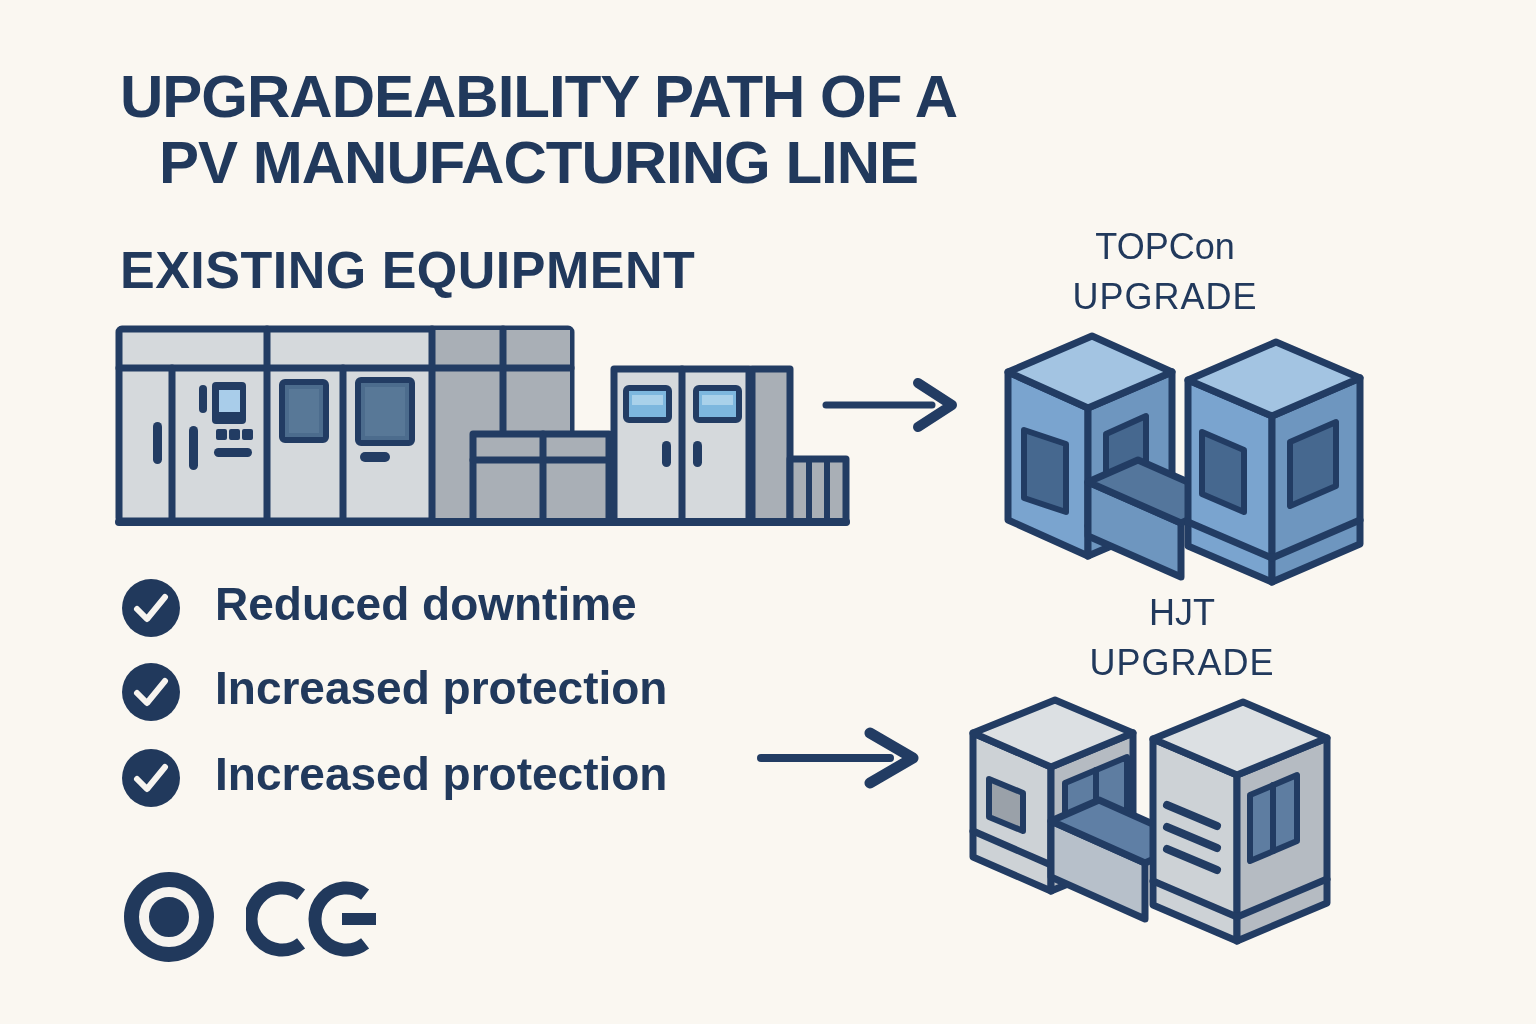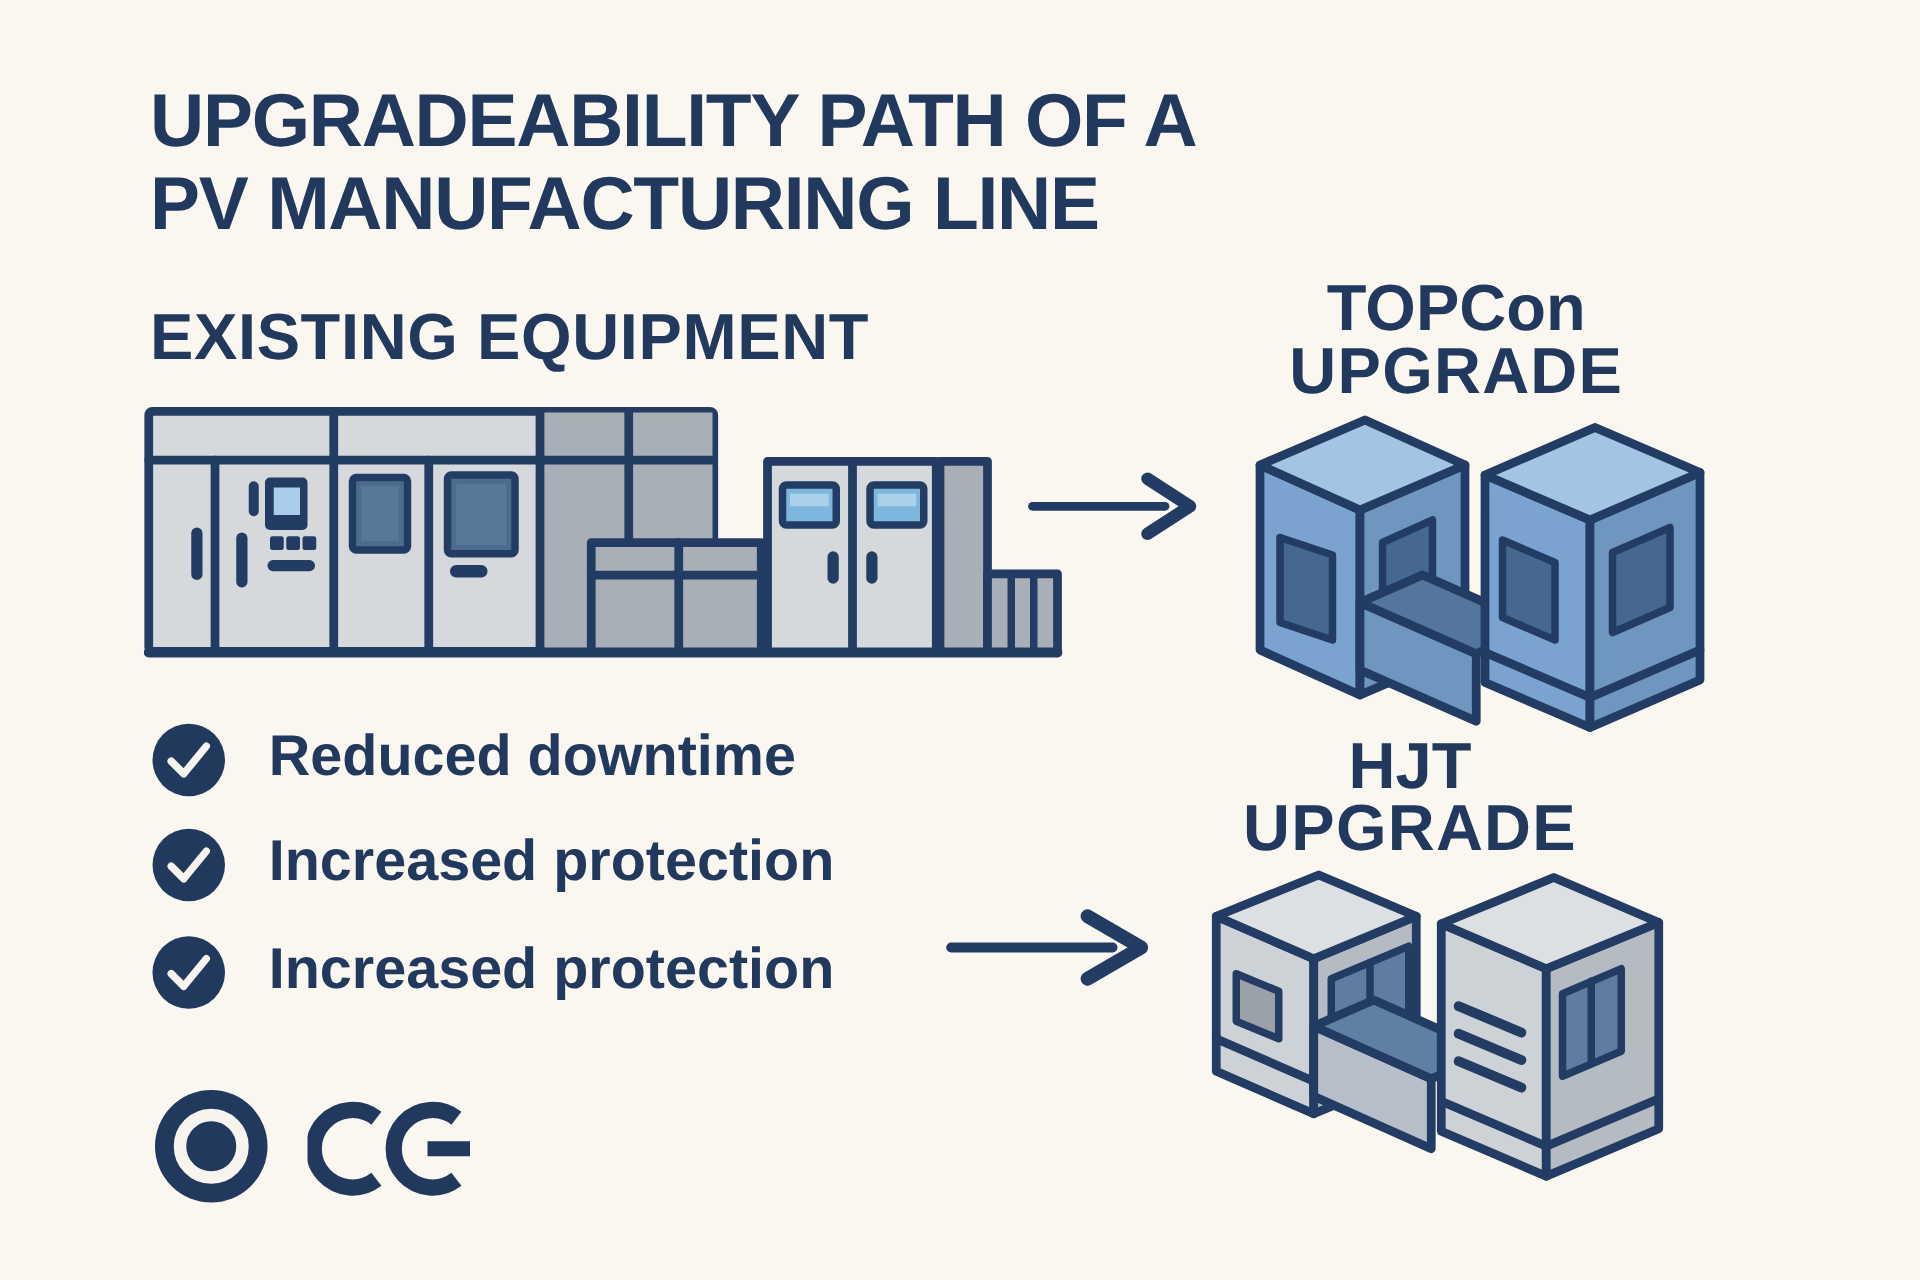--- a/index.html
+++ b/index.html
@@ -4,31 +4,31 @@
 <style>
   html,body{margin:0;padding:0;background:#e8e6e1;}
   .canvas{
     position:relative;width:1536px;height:1024px;margin:0 auto;
     background:#faf7f1;overflow:hidden;
     font-family:"Liberation Sans",sans-serif;color:#21395c;
   }
   .abs{position:absolute;}
   .title{
     left:120px;top:64px;font-size:60px;line-height:66px;font-weight:bold;
-    letter-spacing:-1px;text-transform:uppercase;
+    letter-spacing:-1px;text-transform:uppercase;text-align:center;
   }
   .section-label{
     left:120px;top:240px;font-size:52px;font-weight:bold;letter-spacing:0.5px;
   }
   .upgrade-label{
-    width:300px;text-align:center;font-size:52px;line-height:50px;font-weight:bold;
+    width:300px;text-align:center;font-size:36px;line-height:50px;font-weight:normal;
   }
   .upgrade-label .line2{letter-spacing:1px;}
   .topcon-label{left:1015px;top:222px;}
-  .hjt-label{left:978px;top:588px;}
+  .hjt-label{left:1032px;top:588px;}
   .benefits{left:120px;top:577px;width:700px;}
   .benefit-row{position:absolute;left:0;display:flex;height:62px;}
   .benefit-row .check{flex:0 0 62px;margin-right:33px;}
   .benefit-text{font-size:46px;font-weight:bold;white-space:nowrap;}
   svg{display:block;}
 </style>
 </head>
 <body>
 
 <div class="canvas">

